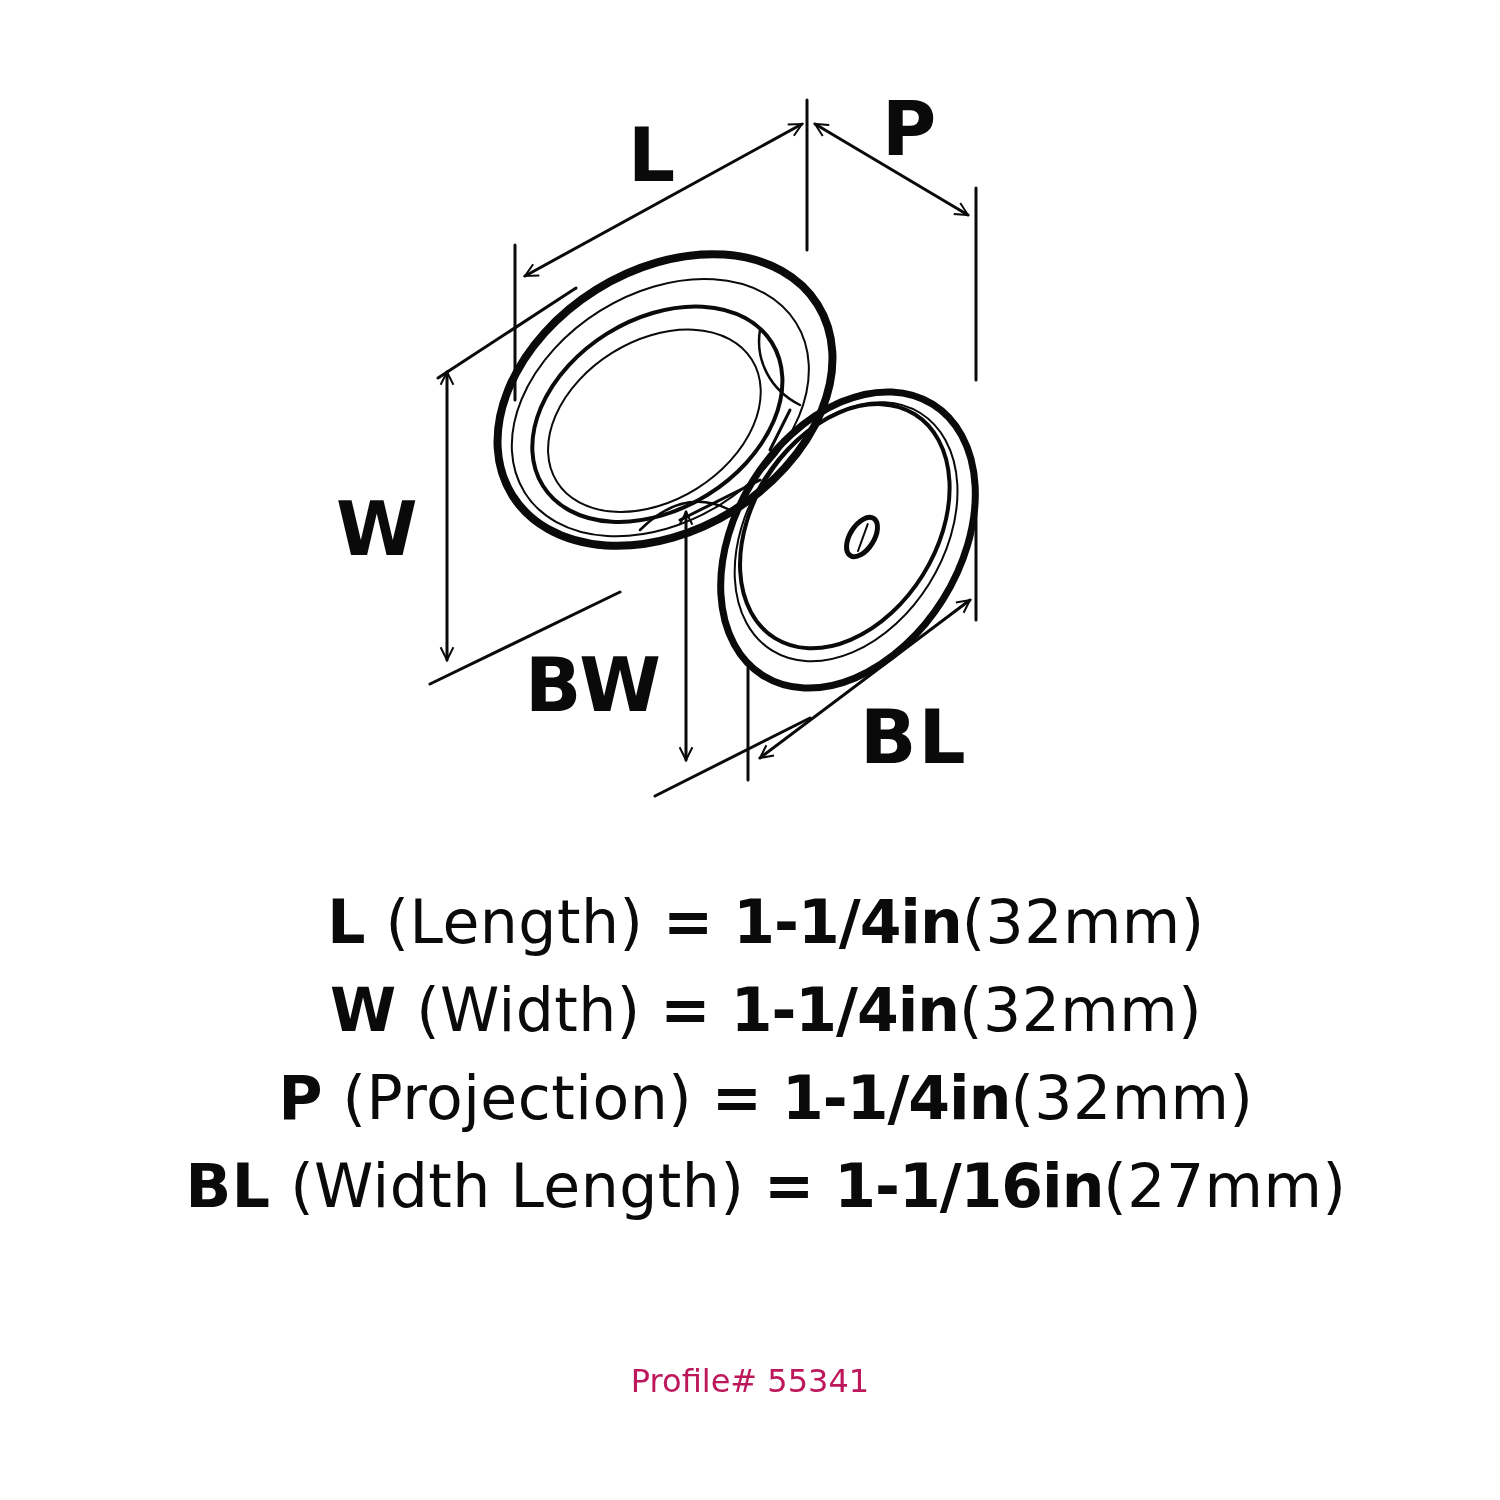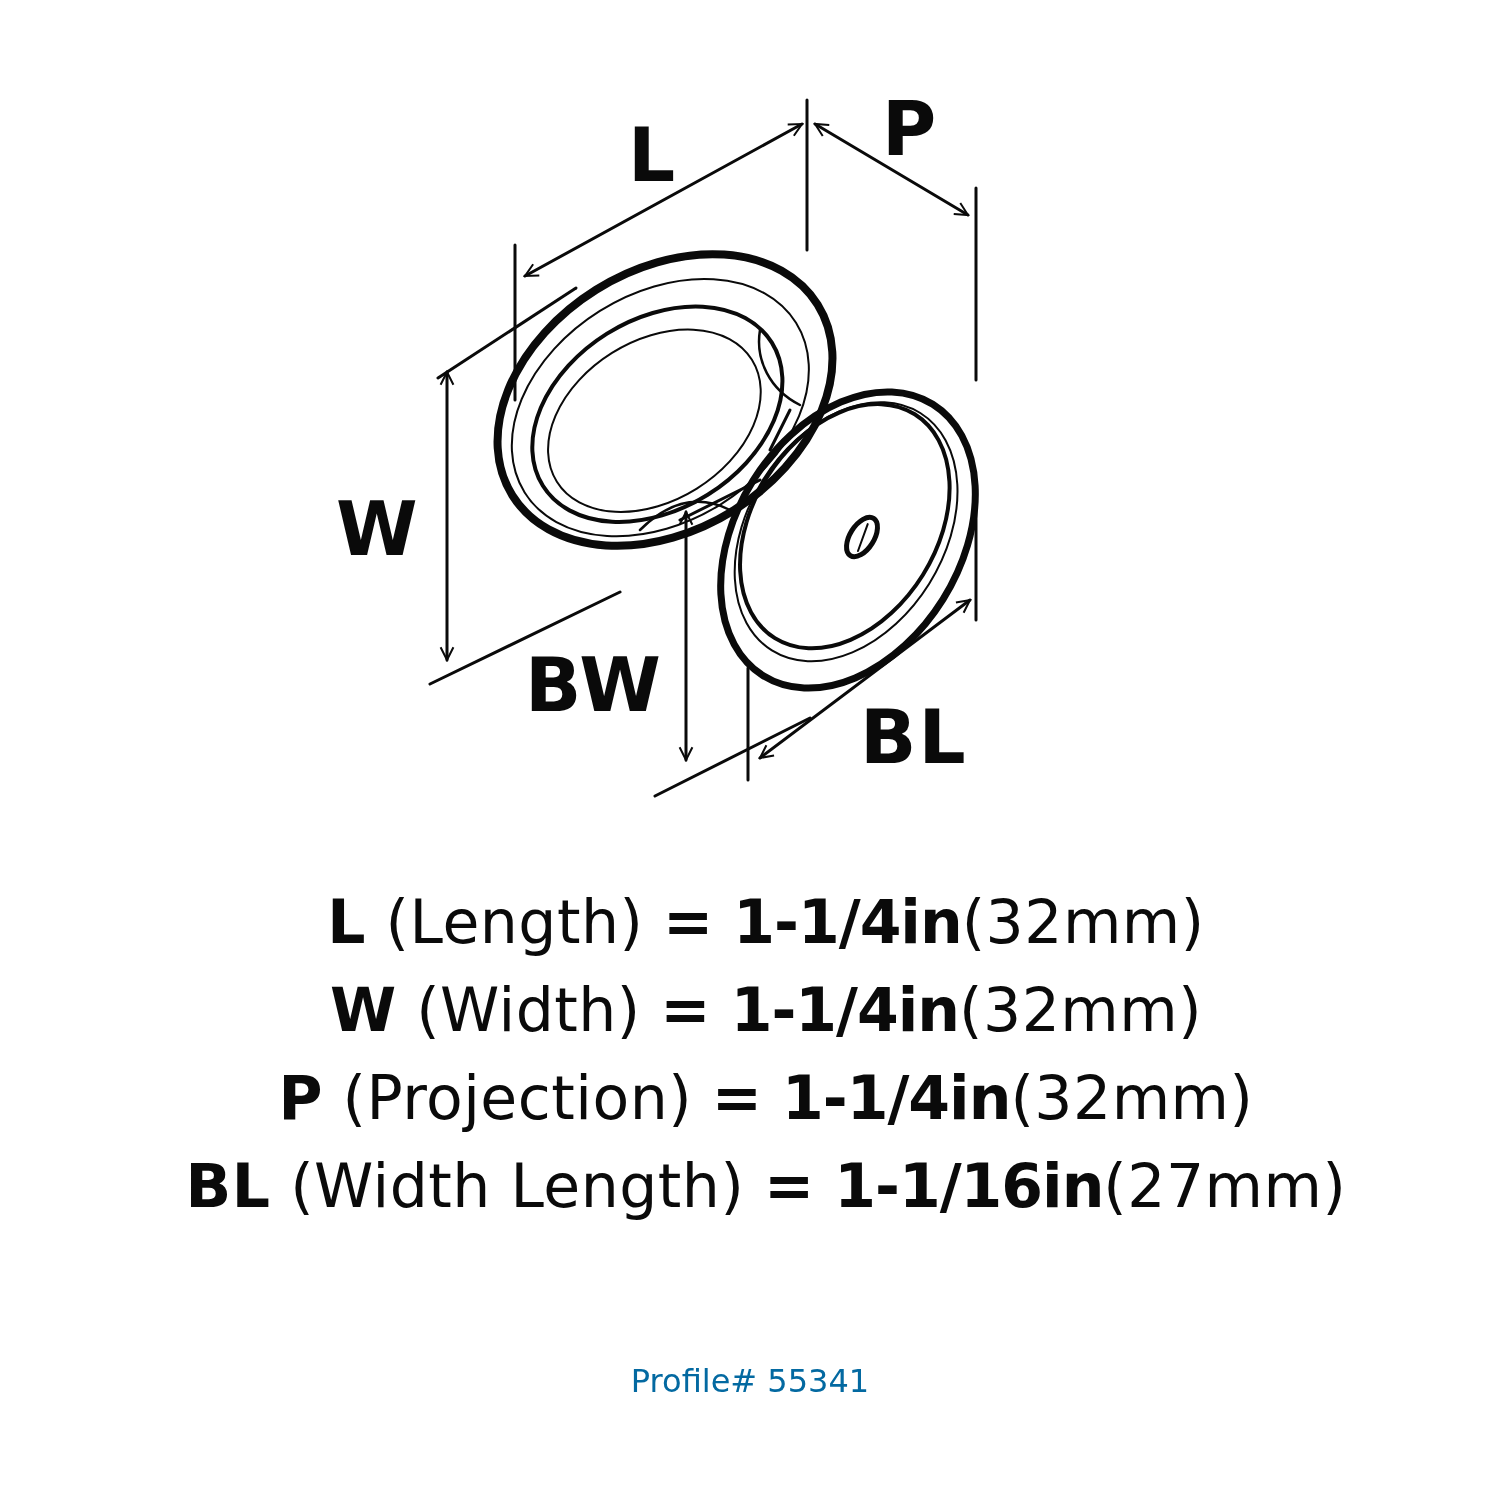--- a/index.html
+++ b/index.html
@@ -6,21 +6,21 @@
   body { width: 1500px; height: 1500px; position: relative; overflow: hidden; font-family: "DejaVu Sans", sans-serif; color: #0a0a0a; }
   #diagram { position: absolute; left: 0; top: 0; width: 1500px; height: 840px; }
   .dimlabel { position: absolute; font-family: "DejaVu Sans", sans-serif; font-weight: bold; font-size: 74px; line-height: 1; color: #0a0a0a; letter-spacing: 2px; }
   #specs { position: absolute; left: 0; top: 878px; width: 1500px; padding-left: 16px; }
   .spec-row { text-align: center; height: 88px; line-height: 88px; font-size: 60px; white-space: nowrap; letter-spacing: 0.5px; }
   .spec-row .abbr { font-weight: bold; }
   .spec-row .name { font-weight: normal; }
   .spec-row .eq { font-weight: bold; }
   .spec-row .inch { font-weight: bold; letter-spacing: -1px; }
   .spec-row .mm { font-weight: normal; }
-  #profile { position: absolute; left: 0; top: 1362px; width: 1500px; text-align: center; font-size: 32px; color: #0369a1; }
+  #profile { position: absolute; left: 0; top: 1362px; width: 1500px; text-align: center; font-size: 32px; color: #be185d; }
 </style>
 </head>
 <body>
 
 <div id="diagram">
   <svg width="1500" height="840" viewBox="0 0 1500 840">
     <defs>
       <marker id="arr" viewBox="0 0 20 20" refX="18" refY="10" markerWidth="16" markerHeight="16" orient="auto-start-reverse" markerUnits="userSpaceOnUse">
         <path d="M2,2 L18,10 L2,18" fill="none" stroke="#0a0a0a" stroke-width="2.5"></path>
       </marker>

